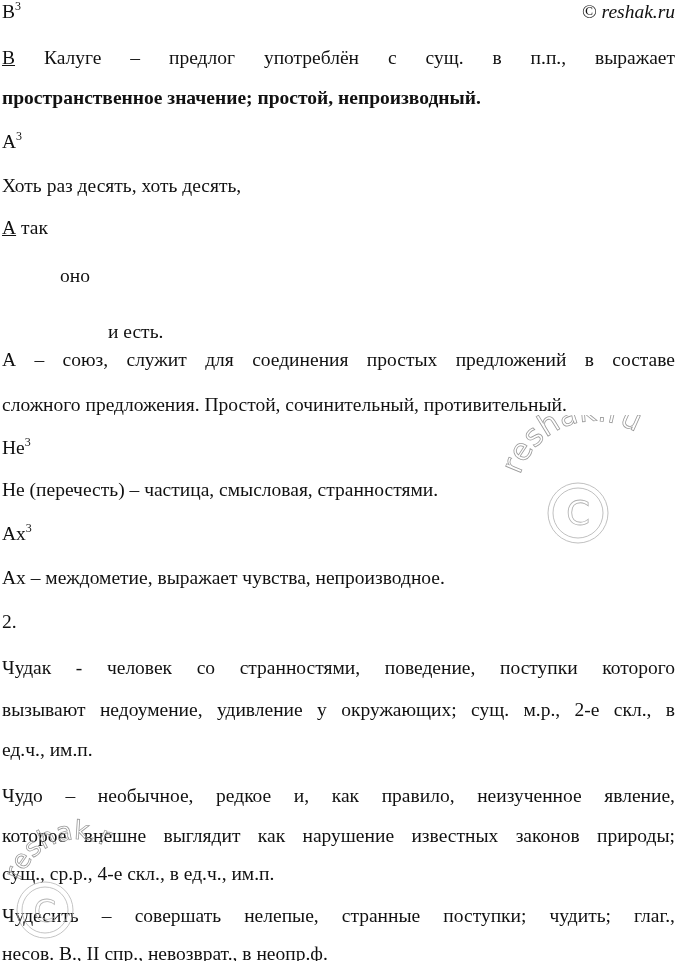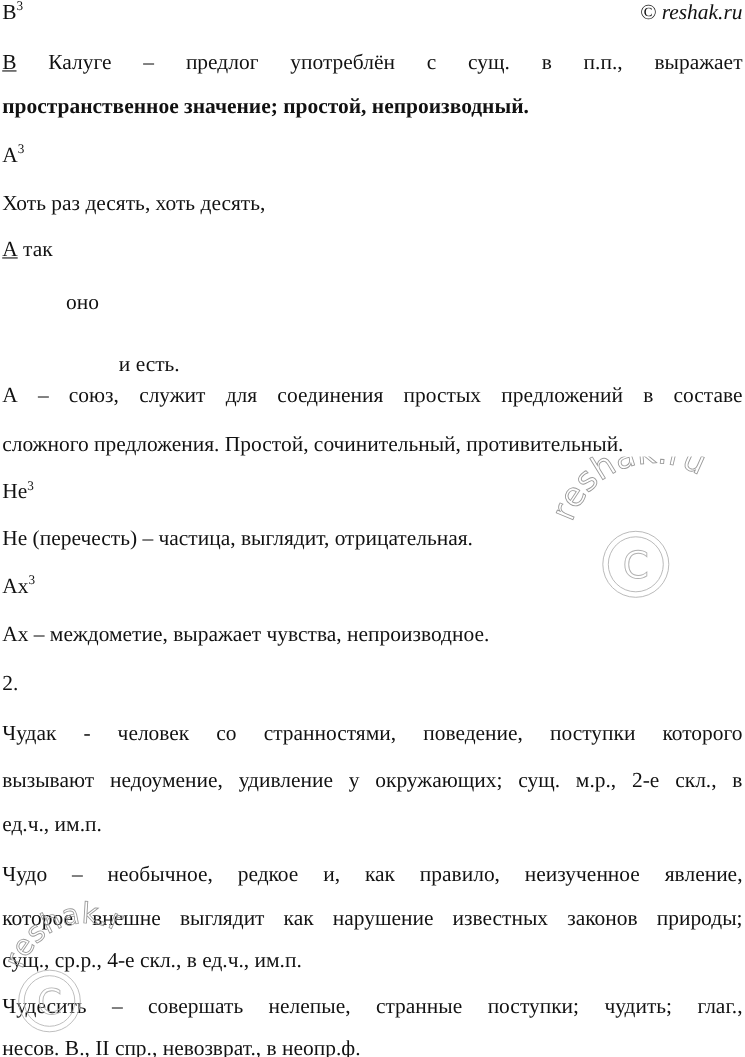--- a/index.html
+++ b/index.html
@@ -67,21 +67,21 @@
   </div>
   <div class="line" style="top:264px; left:60px;">оно</div>
   <div class="line" style="top:308px; left:108px;margin-top:12px;">и есть.</div>
 
   <div class="line justify" style="top:348px;">А – союз, служит для соединения простых предложений в составе</div>
   <div class="line" style="top:393px;">сложного предложения. Простой, сочинительный, противительный.</div>
 
   <div class="line" style="top:436px;">
     <span>Не</span><sup>3</sup>
   </div>
-  <div class="line" style="top:478px;">Не (перечесть) – частица, выглядит, отрицательная.</div>
+  <div class="line" style="top:478px;">Не (перечесть) – частица, смысловая, странностями.</div>
 
   <div class="line" style="top:522px;">
     <span>Ах</span><sup>3</sup>
   </div>
   <div class="line" style="top:566px;">Ах – междометие, выражает чувства, непроизводное.</div>
 
   <div class="line" style="top:610px;">2.</div>
 
   <div class="line justify" style="top:656px;">Чудак - человек со странностями, поведение, поступки которого</div>
   <div class="line justify" style="top:698px;">вызывают недоумение, удивление у окружающих; сущ. м.р., 2-е скл., в</div>

